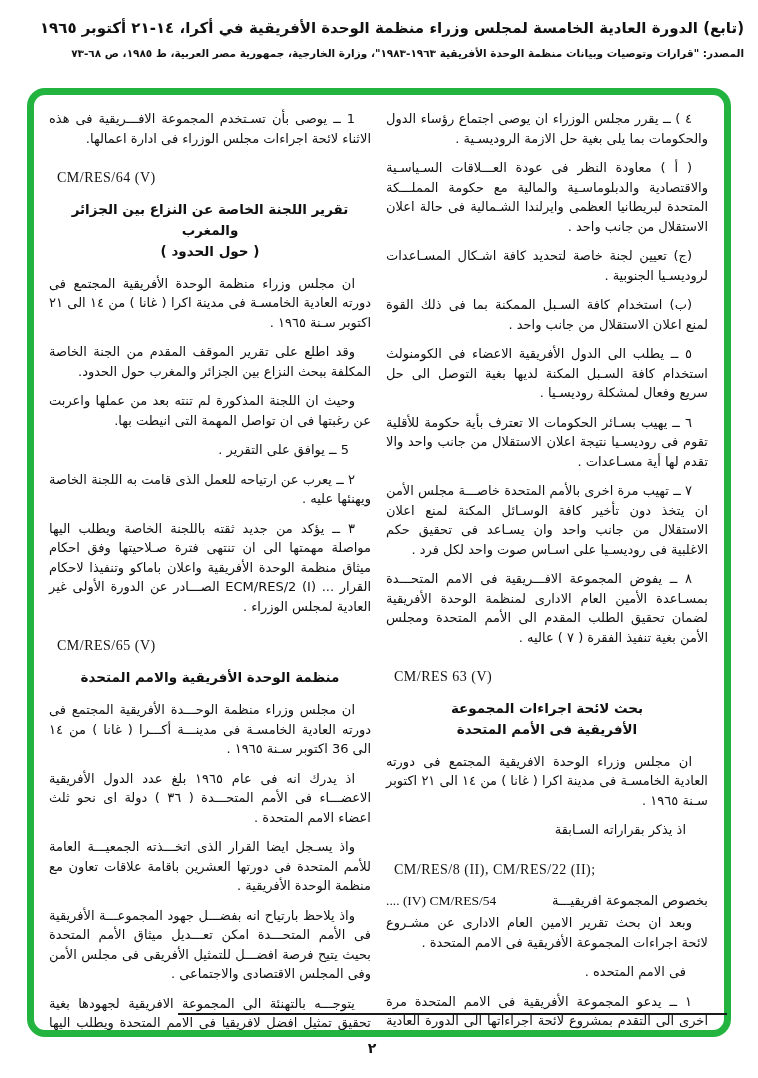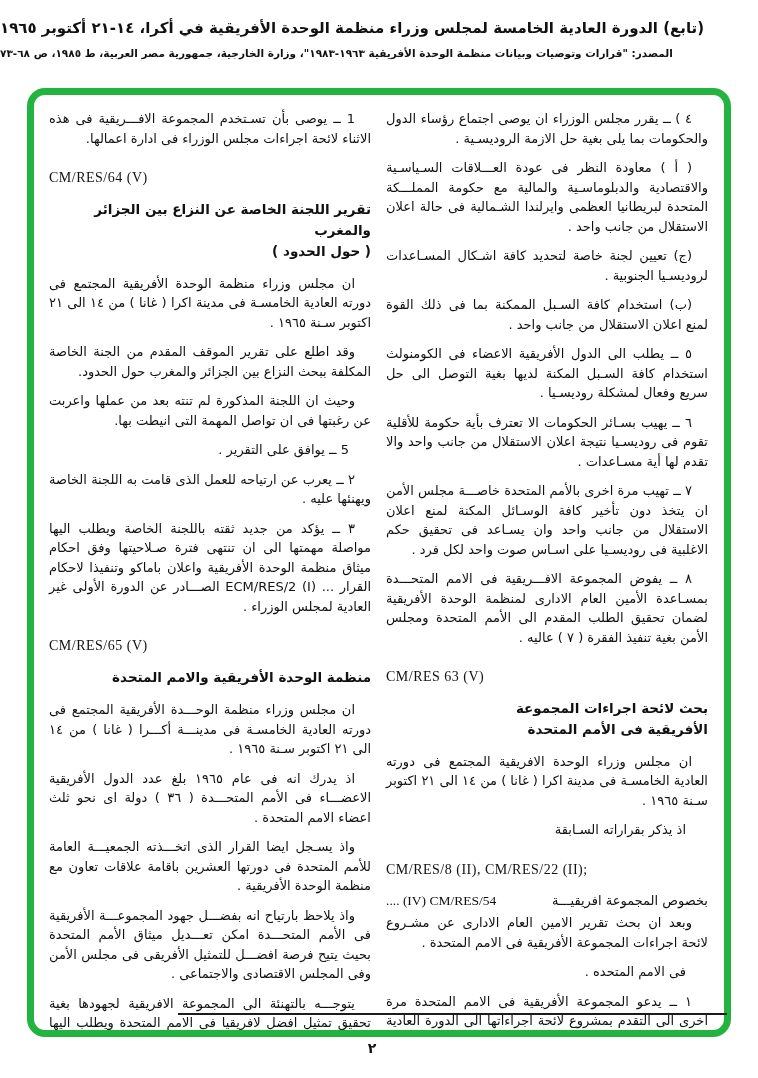--- a/index.html
+++ b/index.html
@@ -1,43 +1,43 @@
 <!DOCTYPE html>
 <html lang="ar" style="--green: #23b43f;"><head>
 <meta charset="utf-8">
 <style>
   html,body{margin:0;padding:0;background:#ffffff;}
   body{
     width:758px;height:1078px;position:relative;overflow:hidden;
     font-family:"DejaVu Sans",sans-serif;color:#111;
   }
-  .page-header{position:absolute;top:18px;left:0;width:744px;text-align:left;direction:rtl;}
+  .page-header{position:absolute;top:18px;left:0;width:744px;text-align:right;direction:rtl;}
   .page-header .title{font-size:15px;font-weight:bold;line-height:1.4;}
   .page-header .source{font-size:10.5px;font-weight:bold;margin-top:7px;line-height:1.4;}
   .frame{
     box-sizing:border-box;position:absolute;left:27px;top:88px;width:704px;height:949px;
     border:7px solid var(--green,#23b43f);border-radius:18px;
     padding:14px 16px 10px 16px;overflow:hidden;background:#fff;
   }
   .columns{display:flex;direction:rtl;gap:15px;height:100%;}
   .col{width:322px;flex:0 0 322px;}
   .blk{direction:rtl;}
   .para{
     font-size:13px;line-height:1.5;text-align:justify;text-indent:16px;margin:0 0 10px 0;
   }
   .short{
     font-size:13px;line-height:1.5;text-align:right;padding-right:22px;margin:0 0 10px 0;
   }
   .heading{
-    font-weight:bold;text-align:right;white-space:pre-line;font-size:13.5px;
+    font-weight:bold;text-align:center;white-space:pre-line;font-size:13.5px;
     line-height:1.55;margin:2px 0 12px 0;
   }
   .code{
     direction:ltr;text-align:left;font-family:"Liberation Serif",serif;
-    font-size:14px;letter-spacing:.5px;margin:22px 0 13px 0;
+    font-size:14px;letter-spacing:.5px;margin:22px 0 13px 8px;
   }
   .mixed{
     display:flex;justify-content:space-between;align-items:baseline;
     font-size:13px;line-height:1.5;margin:0 0 2px 0;
   }
   .mixed .lat{direction:ltr;font-family:"Liberation Serif",serif;font-size:13.5px;}
   .bottom-artifact-line{position:absolute;left:178px;top:1013px;width:549px;height:2px;background:#1b1b1b;}
   .page-number{
     position:absolute;left:0;top:1040px;width:744px;text-align:center;
     font-size:14px;font-weight:bold;direction:rtl;
@@ -82,21 +82,21 @@
         <div class="blk heading">تقرير اللجنة الخاصة عن النزاع بين الجزائر والمغرب
 ( حول الحدود )</div>
         <div class="blk para">ان مجلس وزراء منظمة الوحدة الأفريقية المجتمع فى دورته العادية الخامسـة فى مدينة اكرا ( غانا ) من ١٤ الى ٢١ اكتوبر سـنة ١٩٦٥ .</div>
         <div class="blk para">وقد اطلع على تقرير الموقف المقدم من الجنة الخاصة المكلفة ببحث النزاع بين الجزائر والمغرب حول الحدود.</div>
         <div class="blk para">وحيث ان اللجنة المذكورة لم تنته بعد من عملها واعربت عن رغبتها فى ان تواصل المهمة التى انيطت بها.</div>
         <div class="blk short">5 ــ يوافق على التقرير .</div>
         <div class="blk para">٢ ــ يعرب عن ارتياحه للعمل الذى قامت به اللجنة الخاصة ويهنئها عليه .</div>
         <div class="blk para">٣ ــ يؤكد من جديد ثقته باللجنة الخاصة ويطلب اليها مواصلة مهمتها الى ان تنتهى فترة صـلاحيتها وفق احكام ميثاق منظمة الوحدة الأفريقية واعلان باماكو وتنفيذا لاحكام القرار ... ECM/RES/2 (I) الصـــادر عن الدورة الأولى غير العادية لمجلس الوزراء .</div>
         <div class="blk code">CM/RES/65 (V)</div>
         <div class="blk heading">منظمة الوحدة الأفريقية والامم المتحدة</div>
-        <div class="blk para">ان مجلس وزراء منظمة الوحـــدة الأفريقية المجتمع فى دورته العادية الخامسـة فى مدينـــة أكـــرا ( غانا ) من ١٤ الى ٢١ اكتوبر سـنة ١٩٦٥ .</div>
+        <div class="blk para">ان مجلس وزراء منظمة الوحـــدة الأفريقية المجتمع فى دورته العادية الخامسـة فى مدينـــة أكـــرا ( غانا ) من ١٤ الى 36 اكتوبر سـنة ١٩٦٥ .</div>
         <div class="blk para">اذ يدرك انه فى عام ١٩٦٥ بلغ عدد الدول الأفريقية الاعضـــاء فى الأمم المتحـــدة ( ٣٦ ) دولة اى نحو ثلث اعضاء الامم المتحدة .</div>
         <div class="blk para">واذ يسـجل ايضا القرار الذى اتخـــذته الجمعيـــة العامة للأمم المتحدة فى دورتها العشرين باقامة علاقات تعاون مع منظمة الوحدة الأفريقية .</div>
         <div class="blk para">واذ يلاحظ بارتياح انه بفضـــل جهود المجموعـــة الأفريقية فى الأمم المتحـــدة امكن تعـــديل ميثاق الأمم المتحدة بحيث يتيح فرصة افضـــل للتمثيل الأفريقى فى مجلس الأمن وفى المجلس الاقتصادى والاجتماعى .</div>
         <div class="blk para">يتوجـــه بالتهنئة الى المجموعة الافريقية لجهودها بغية تحقيق تمثيل افضل لافريقيا فى الامم المتحدة ويطلب اليها مواصلة عملها لخدمة مصالح أفريقيا .</div>
       </div>
   </div>
 </main>
 
 <div class="bottom-artifact-line"></div>
 <div class="page-number">٢</div>

